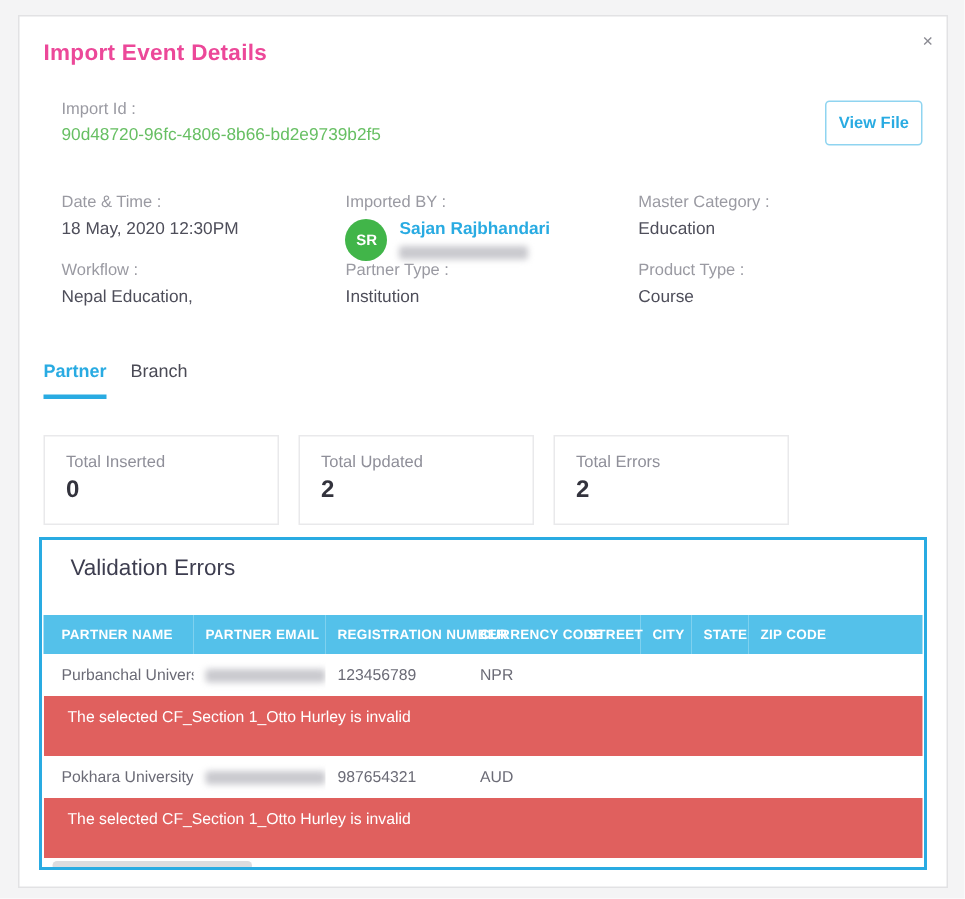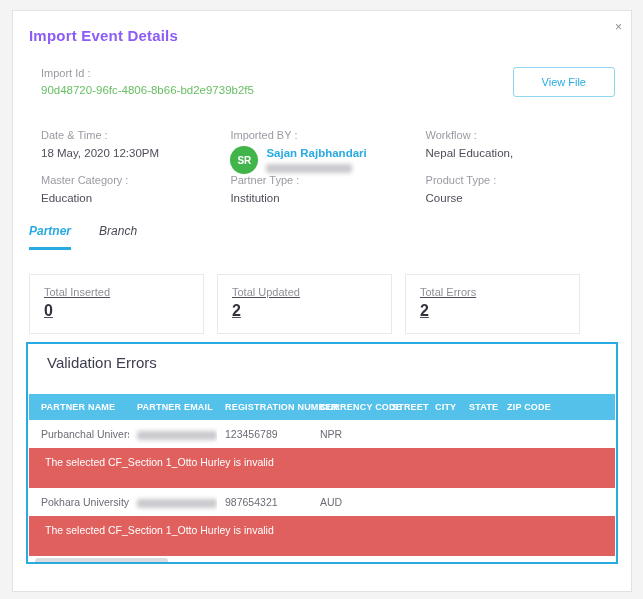--- a/index.html
+++ b/index.html
@@ -13,57 +13,56 @@
   }
   .modal {
     position:absolute; left:12px; top:10px; width:620px; height:582px;
     background:#ffffff; border:1px solid #e2e2e4;
     padding:8px 16px 10px 16px; overflow:hidden;
   }
   .modal-close {
     position:absolute; top:10px; right:9px; font-size:12px; color:#8b8b93;
     cursor:pointer; line-height:1;
   }
-  .modal-title { font-size:15px; font-weight:700; color:#8b5cf6; letter-spacing:.2px; padding-top:8px; }
+  .modal-title { font-size:15px; font-weight:700; color:#ec4899; letter-spacing:.2px; padding-top:8px; }
 
   .import-row { display:flex; justify-content:space-between; align-items:flex-start; margin-top:23px; }
   .field-label { font-size:11px; color:#9a9aa2; }
   .import-id-value { font-size:11.5px; color:#67bf63; margin-top:5px; }
   .btn-view-file {
     background:#ffffff; border:1px solid #8fd4f0; color:#29abe2;
-    font-size:11px; font-weight:400; padding:8px 28px; border-radius:3px;
+    font-size:11px; font-weight:700; padding:8px 8px; border-radius:3px;
     cursor:pointer; font-family:inherit;
   }
 
   .details-grid {
     display:grid; grid-template-columns:33% 34% 33%;
     padding-left:12px; margin-top:32px; 
   }
   .detail-value { font-size:11.5px; color:#4e4e5a; margin-top:6px; }
   .imported-by-card { display:flex; align-items:center; margin-top:5px; }
   .avatar {
     width:28px; height:28px; border-radius:50%; background:#41b549;
     color:#fff; font-size:10px; font-weight:700; display:flex;
     align-items:center; justify-content:center; flex:0 0 28px;
   }
   .imported-by-text { margin-left:8px; }
   .imported-by-name { font-size:11.5px; font-weight:700; color:#29abe2; }
   .redacted { background:#c9c9ce; filter:blur(2px); border-radius:2px; }
   .redacted.email-under-name { width:86px; height:9px; margin-top:5px; }
   .redacted.email-cell { width:80px; height:9px; display:inline-block; vertical-align:middle; }
 
-  .tabs { margin-top:20px; padding-left:0; display:flex; gap:28px;font-style:italic; }
+  .tabs { margin-top:36px; padding-left:0; display:flex; gap:16px; }
   .tab { font-size:12px; color:#4a4a55; padding-bottom:9px; cursor:pointer; }
   .tab.active { color:#29abe2; font-weight:700; border-bottom:3px solid #29abe2; }
 
   .stat-cards { display:flex; gap:13px; margin-top:24px; padding-left:0; }
   .stat-card {
-    width:175px; height:60px; background:#fff; border:1px solid #e9e9eb;
+    width:157px; height:60px; background:#fff; border:1px solid #e9e9eb;
     padding:11px 14px;
-    text-decoration:underline;
   }
   .stat-label { font-size:11px; color:#8f8f99; }
   .stat-value { font-size:16px; font-weight:700; color:#33333d; margin-top:4px; }
 
   .validation-box {
     margin-top:8px; margin-left:-3px; margin-right:-3px;
     border:2px solid #29abe2; height:222px; background:#fff;
     padding:6px 1px 0 1px; overflow:hidden;
   }
   .validation-title { font-size:15px; color:#3d3d4f; padding:4px 0 0 18px; }
@@ -113,26 +112,26 @@
       <div class="field-label">Imported BY :</div>
       <div class="imported-by-card">
         <div class="avatar">SR</div>
         <div class="imported-by-text">
           <div class="imported-by-name">Sajan Rajbhandari</div>
           <div class="redacted email-under-name"></div>
         </div>
       </div>
     </div>
     <div>
+      <div class="field-label">Master Category :</div>
+      <div class="detail-value">Education</div>
+    </div>
+    <div>
       <div class="field-label">Workflow :</div>
       <div class="detail-value">Nepal Education,</div>
-    </div>
-    <div>
-      <div class="field-label">Master Category :</div>
-      <div class="detail-value">Education</div>
     </div>
     <div>
       <div class="field-label">Partner Type :</div>
       <div class="detail-value">Institution</div>
     </div>
     <div>
       <div class="field-label">Product Type :</div>
       <div class="detail-value">Course</div>
     </div>
   </div>

